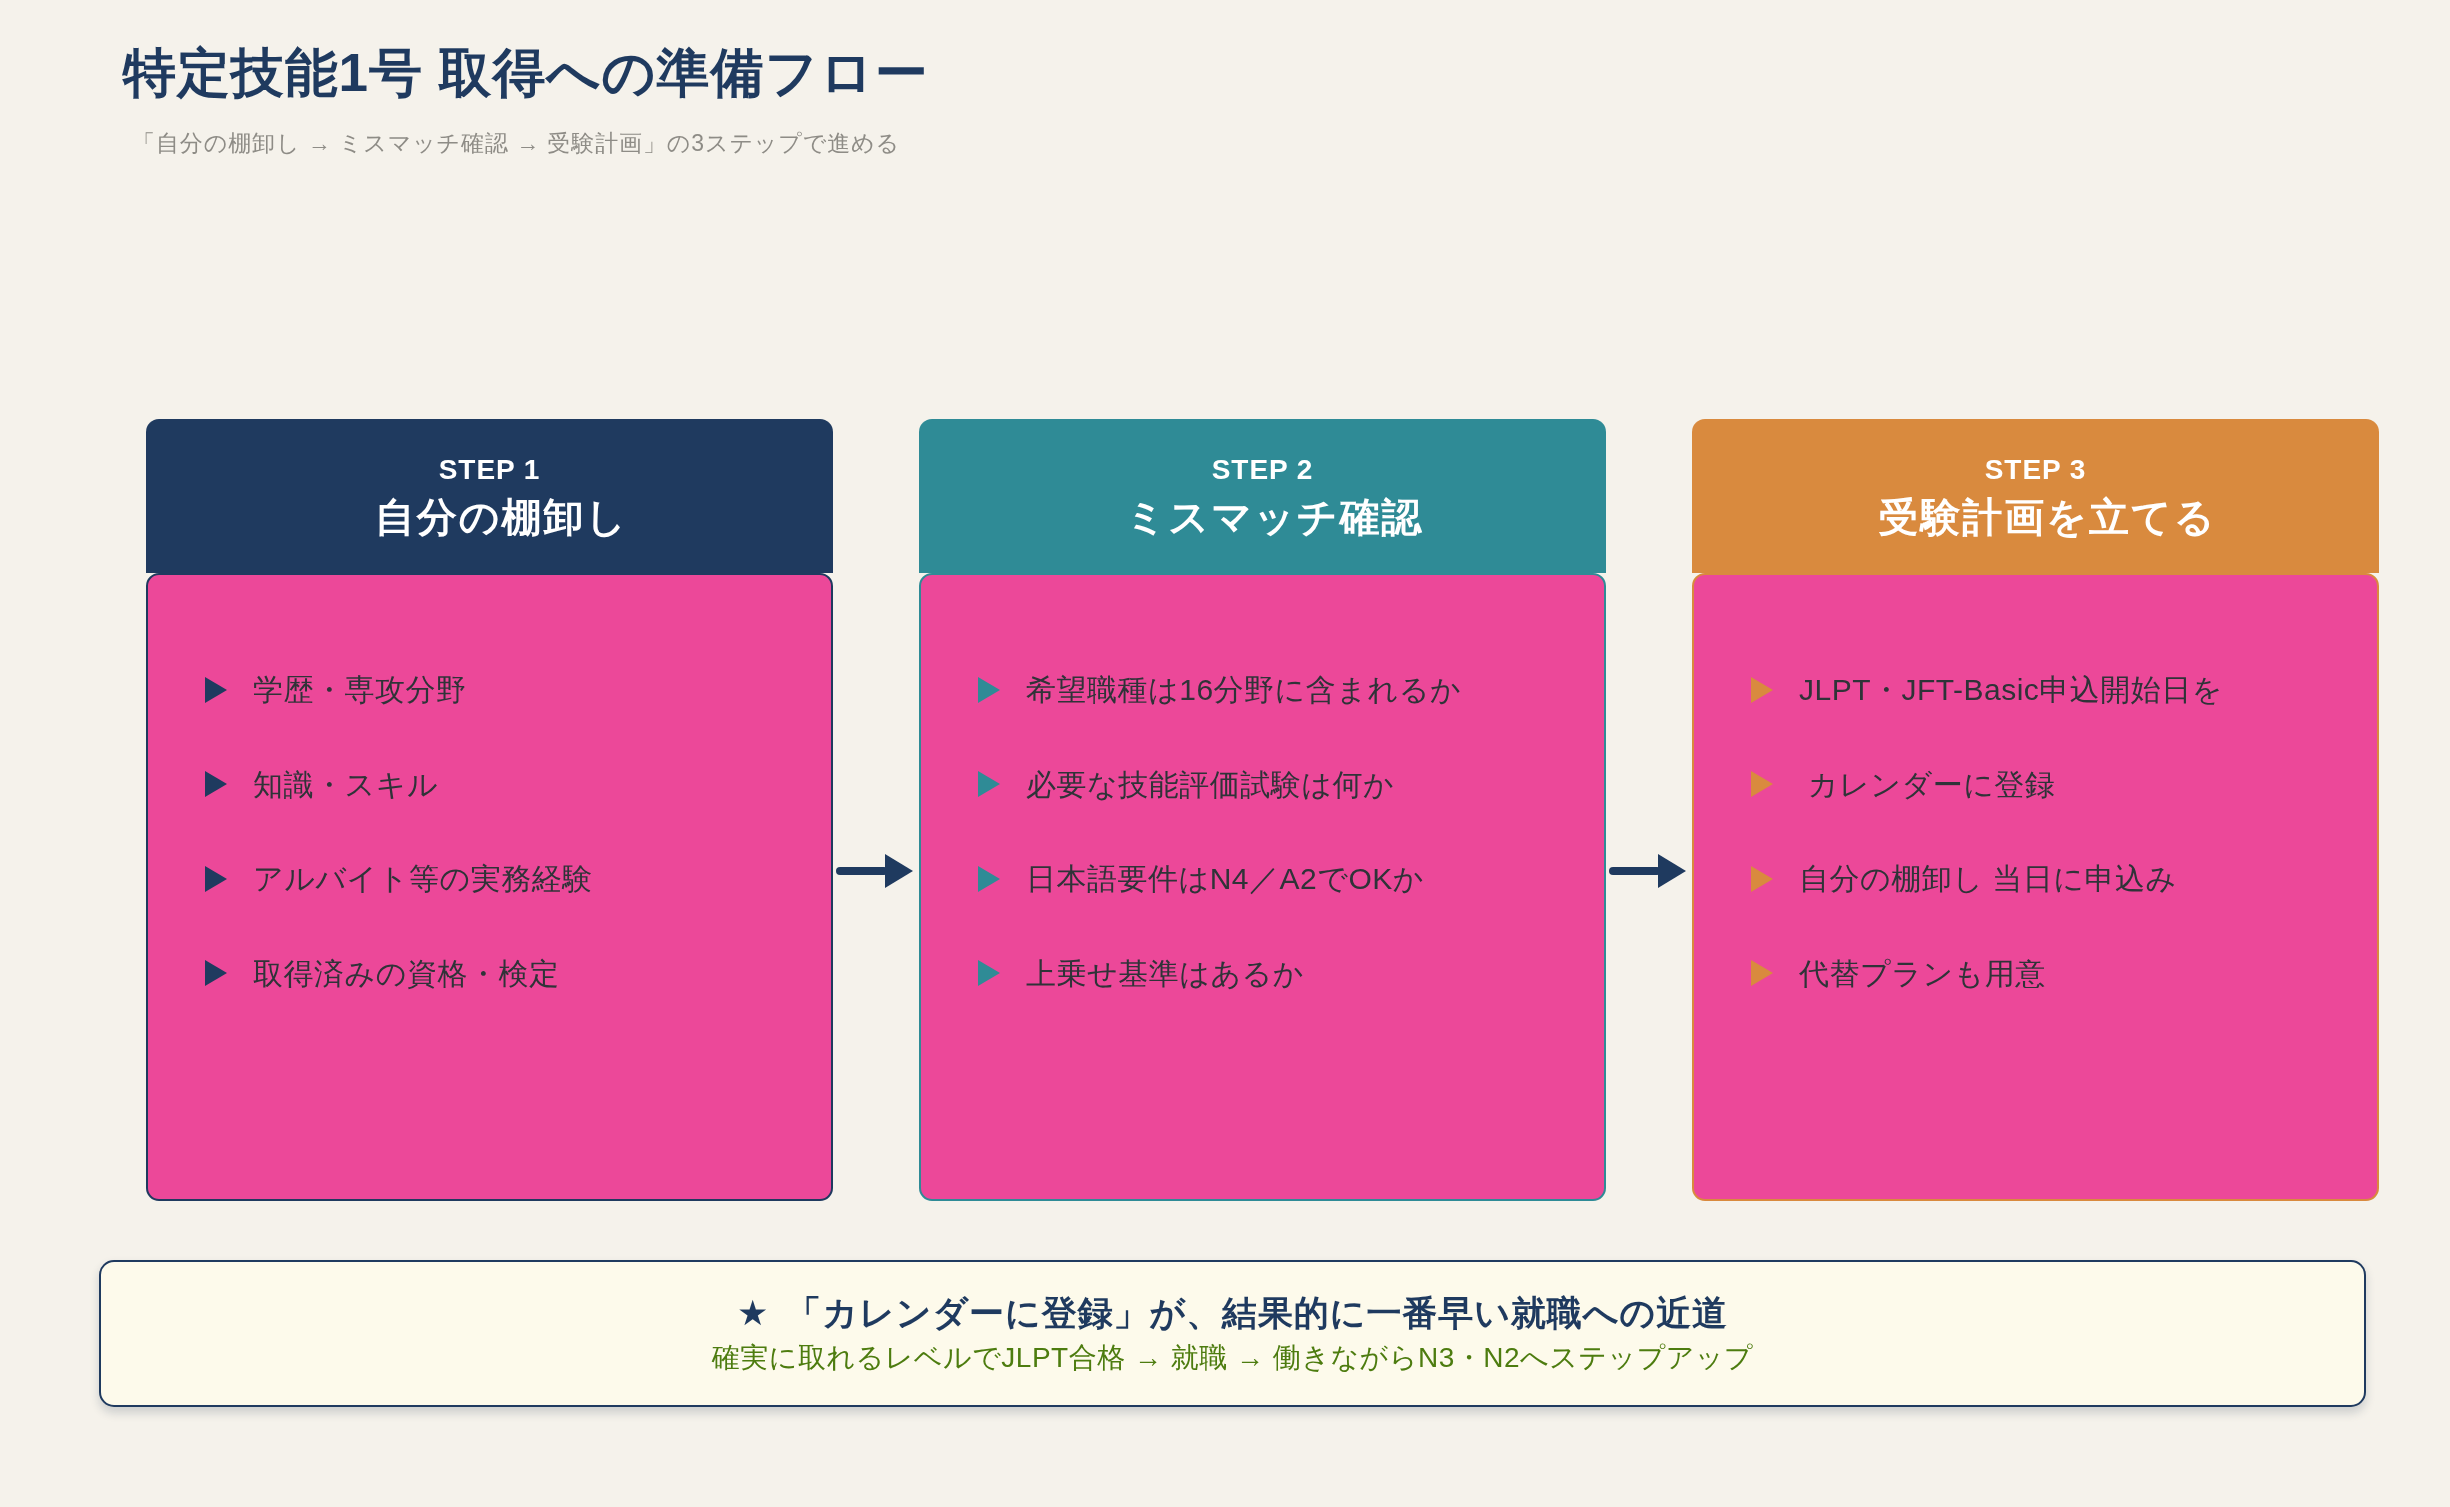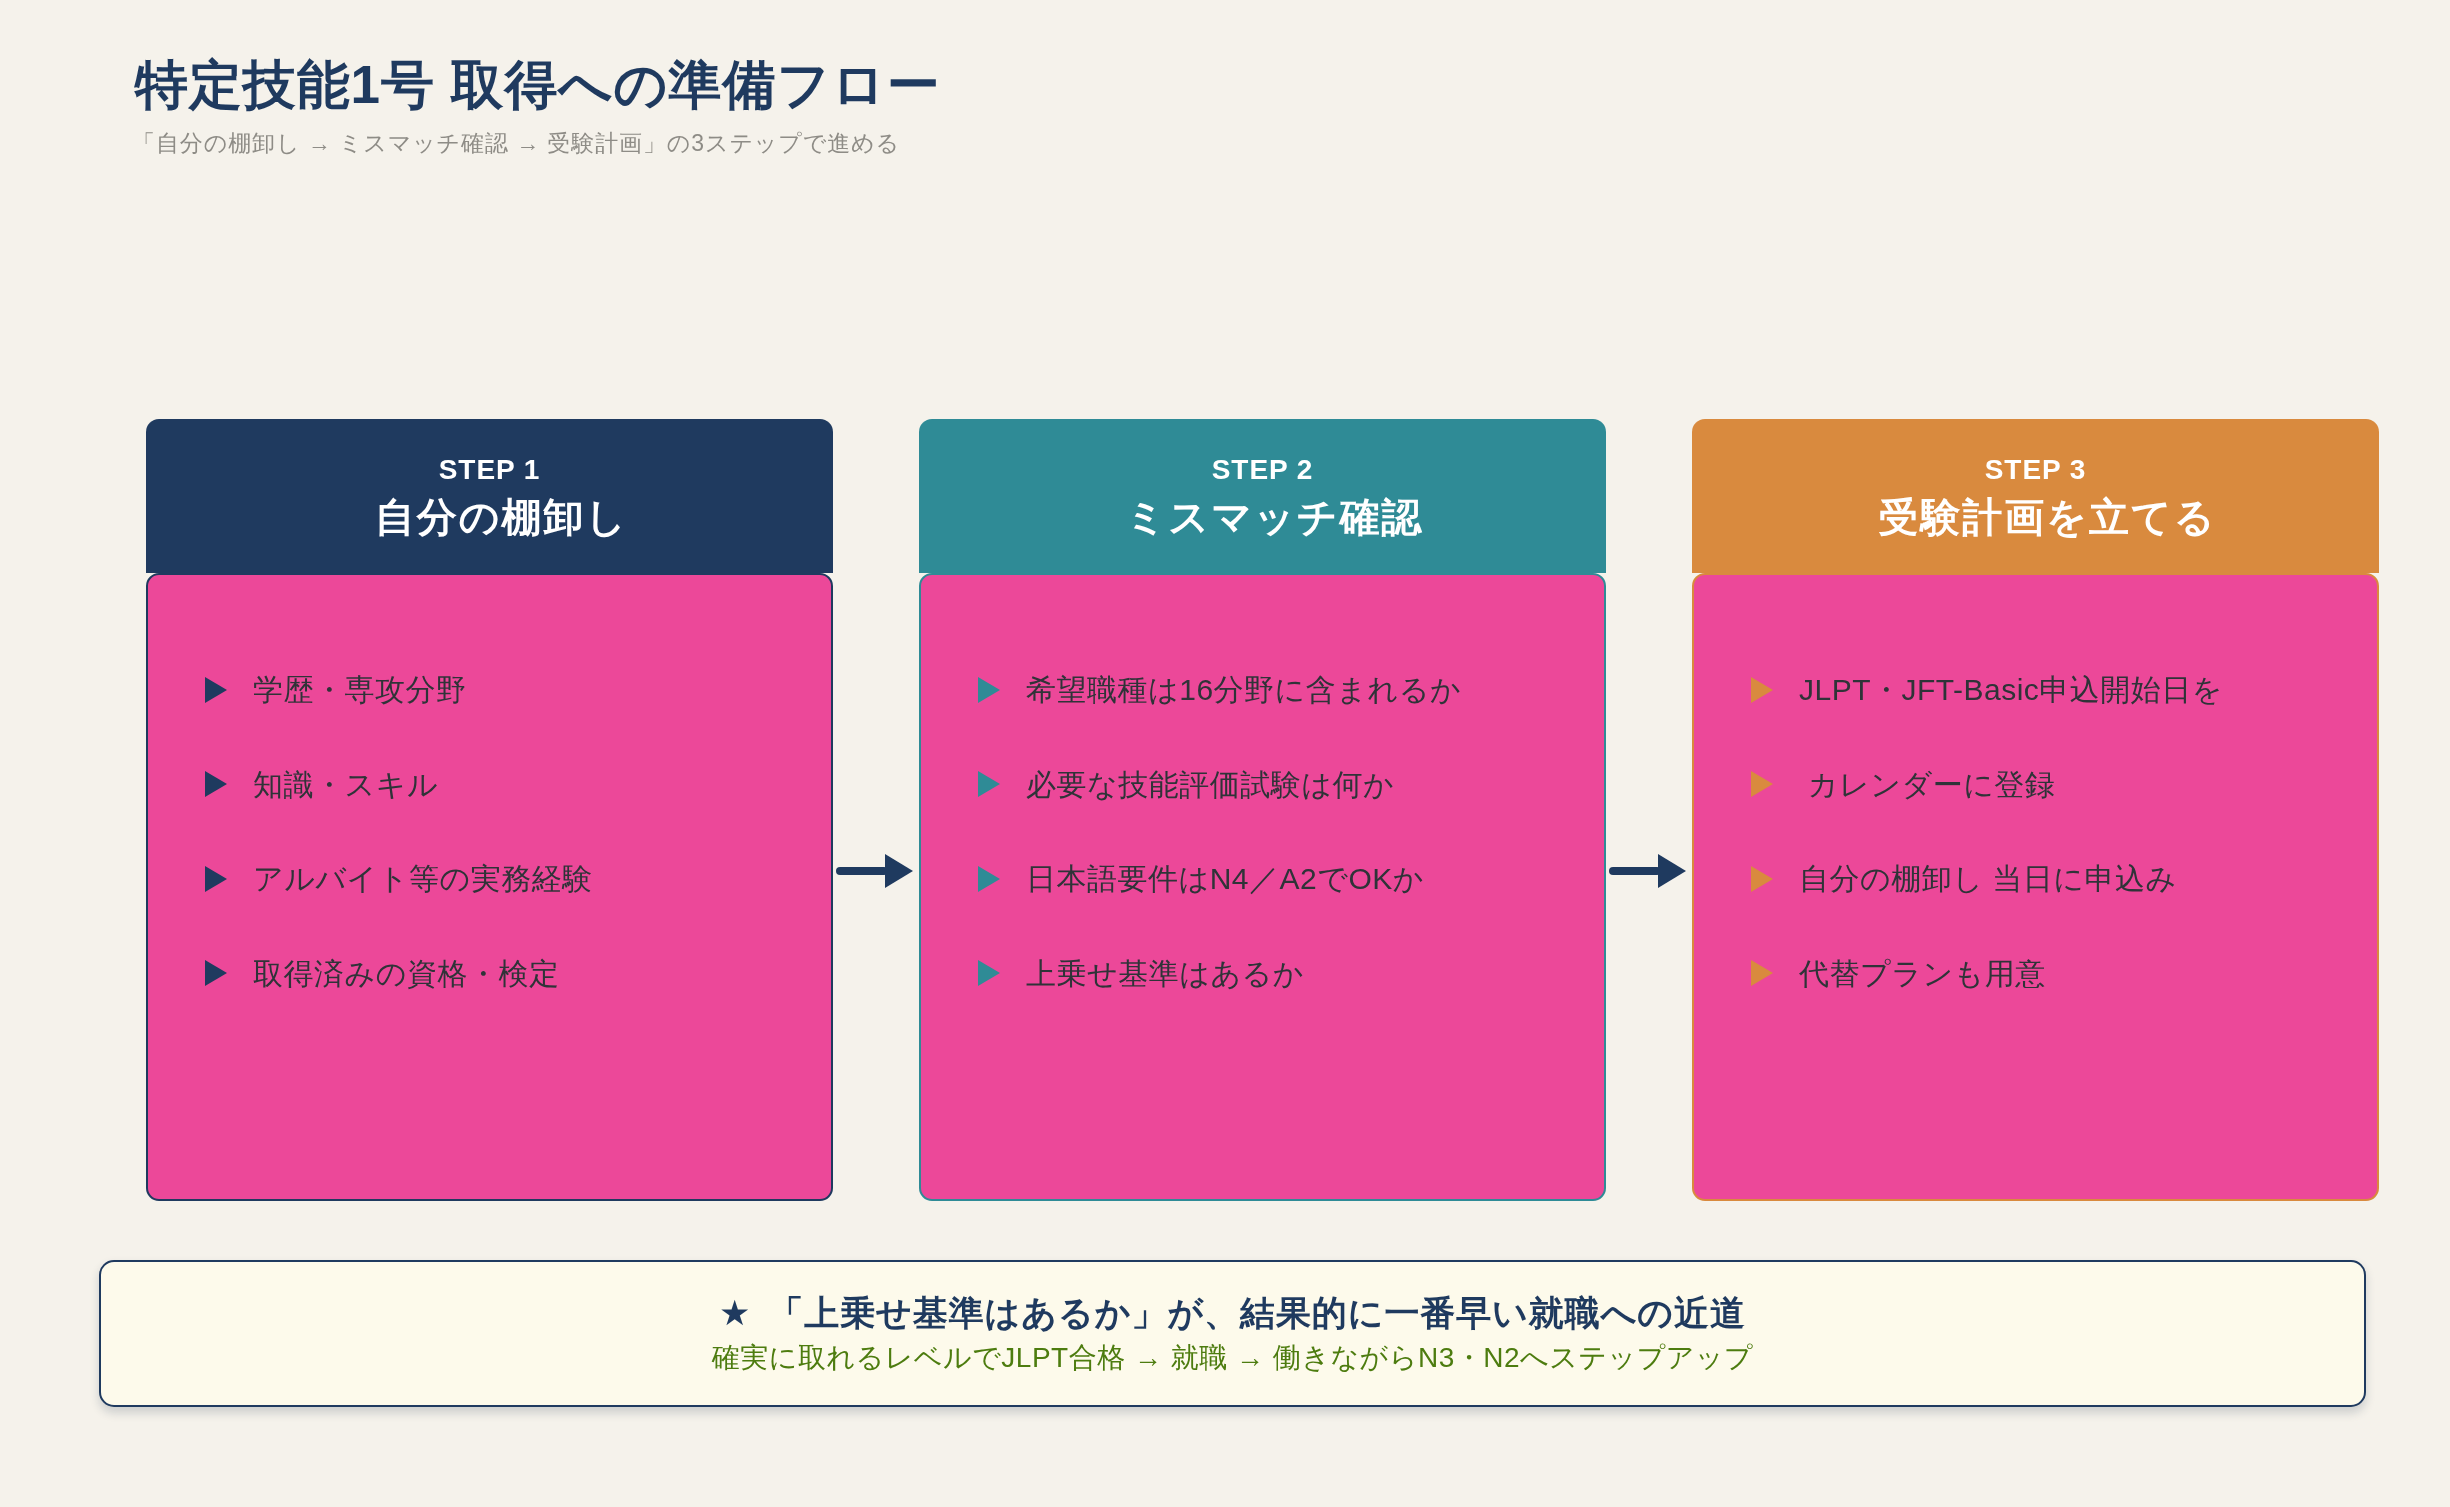--- a/index.html
+++ b/index.html
@@ -7,21 +7,21 @@
     width:2450px;height:1508px;
     background:#f5f2eb;
     font-family:"Liberation Sans","DejaVu Sans",sans-serif;
     position:relative;
     overflow:hidden;
   }
   .page{position:absolute;inset:0;}
 
   
   .title{
-    position:absolute;left:123px;top:38px;margin:12px;
+    position:absolute;left:123px;top:38px;margin:0;
     font-size:53px;font-weight:bold;color:#1f3a5f;
     letter-spacing:0.9px;
   }
   .subtitle{
     position:absolute;left:132px;top:128px;margin:0;
     font-size:23px;color:#8e8c86;letter-spacing:0.9px;
   }
 
   
   .flow{
@@ -179,19 +179,19 @@
           <span class="item-text">代替プランも用意</span>
         </div>
       </div>
     </section>
 
   </div>
 
   <div class="note">
     <div class="note-title">
       <span>★</span>
-      <span>「上乗せ基準はあるか」が、結果的に一番早い就職への近道</span>
+      <span>「カレンダーに登録」が、結果的に一番早い就職への近道</span>
     </div>
     <div class="note-subtitle">確実に取れるレベルでJLPT合格 → 就職 → 働きながらN3・N2へステップアップ</div>
   </div>
 
 </div>
 
 
 </body></html>

